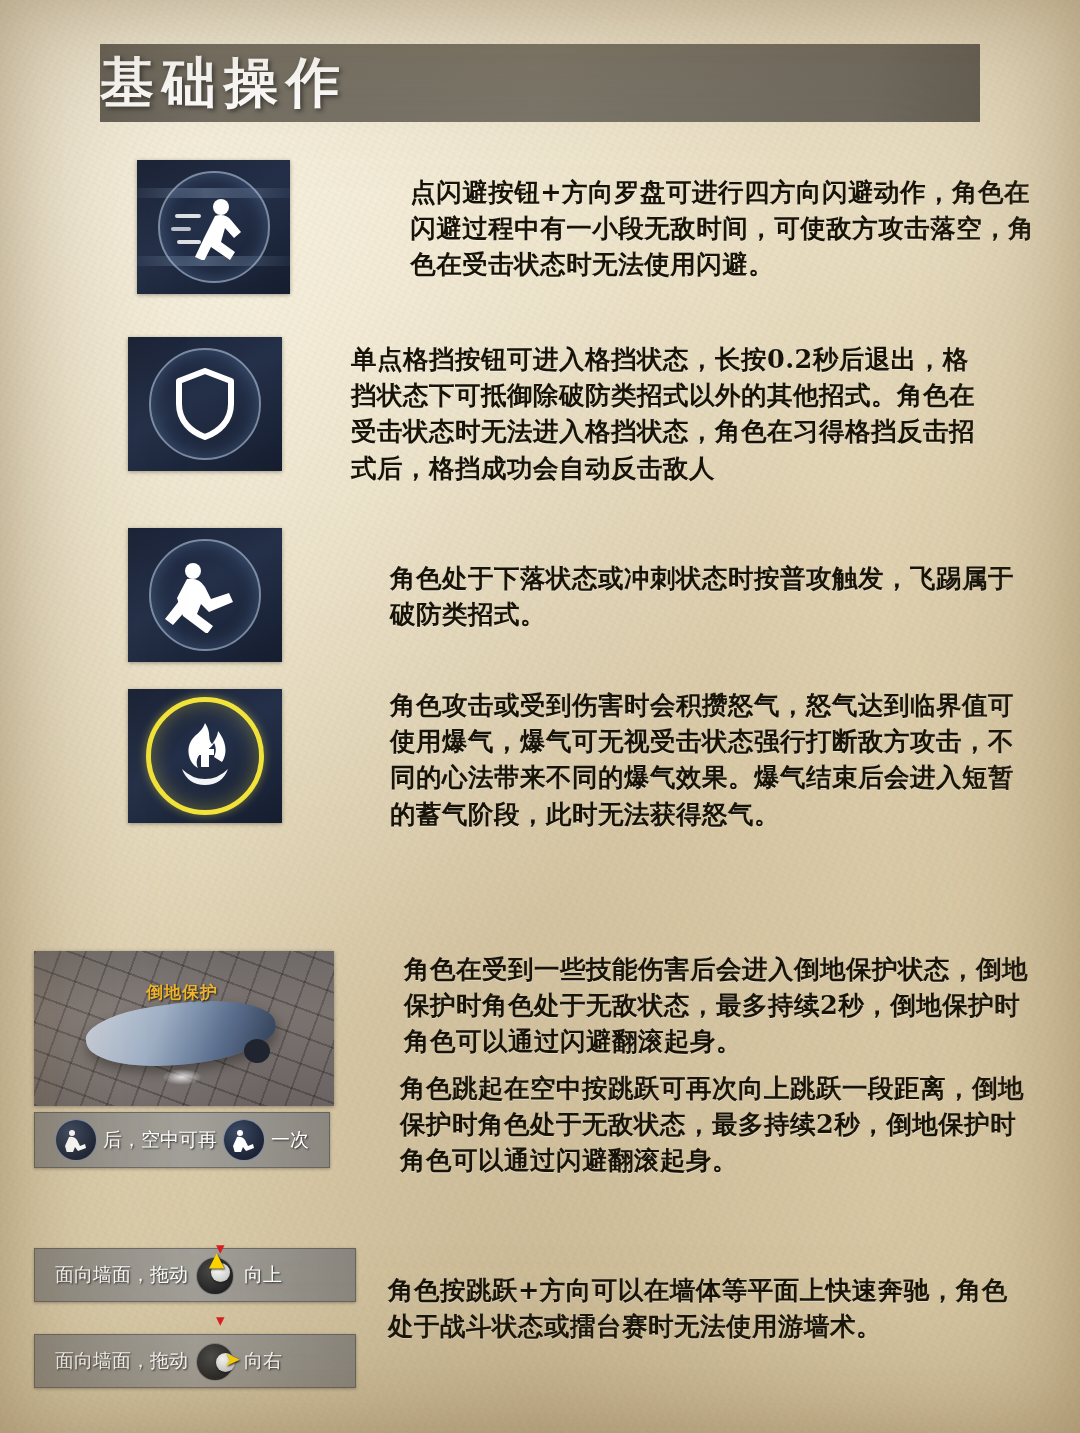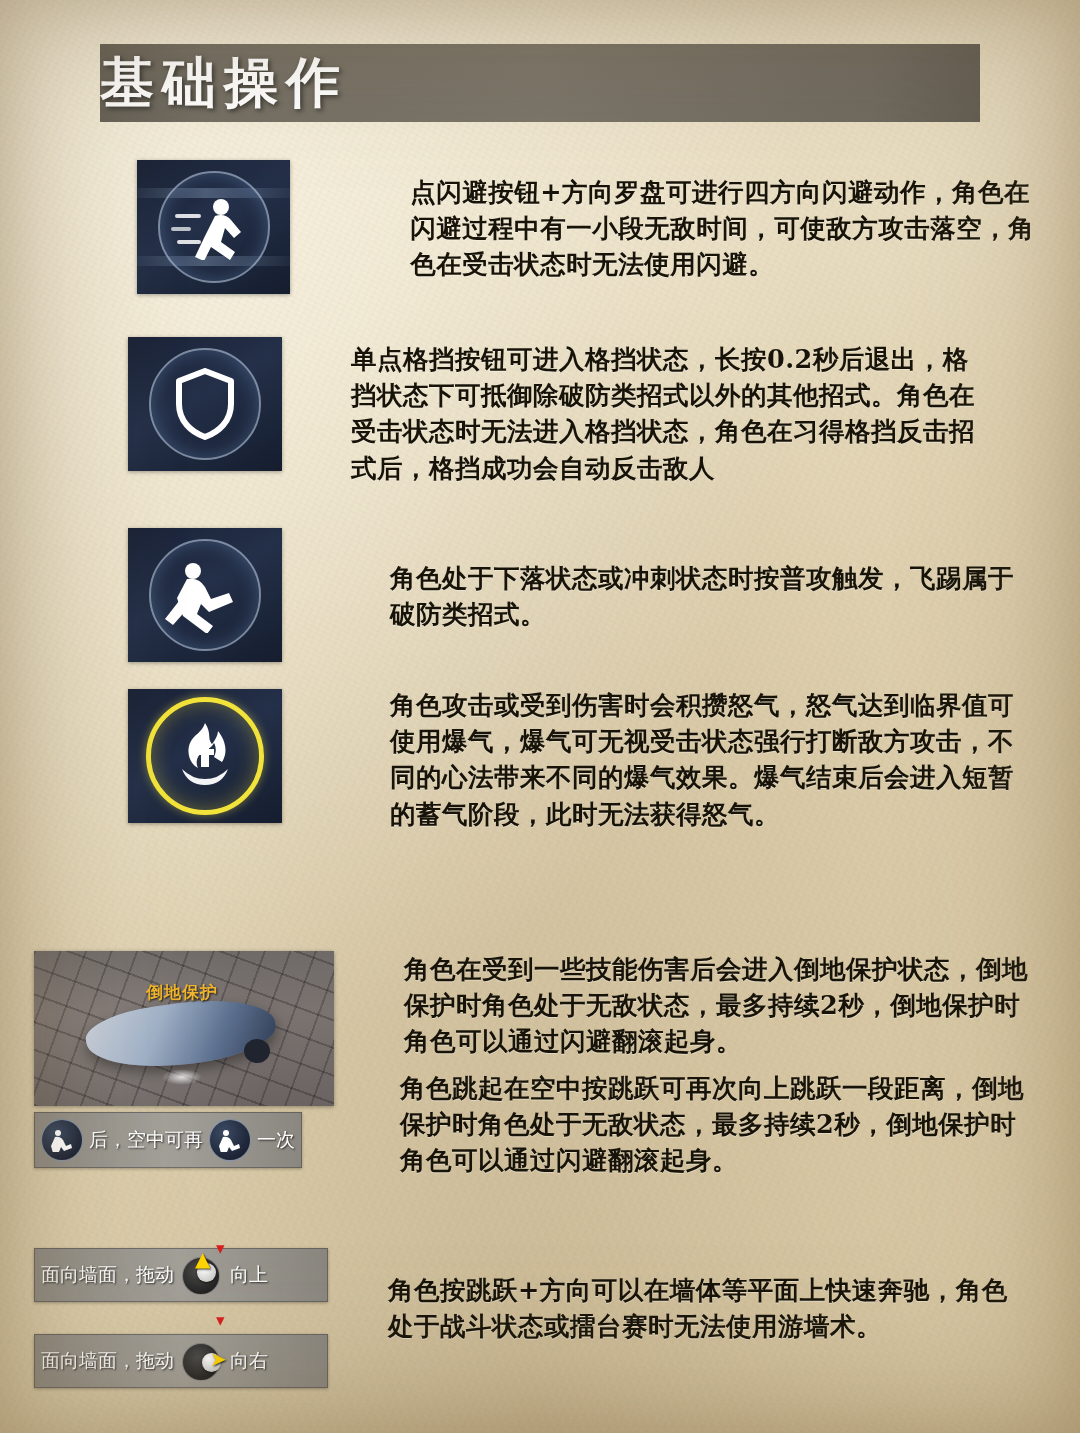--- a/index.html
+++ b/index.html
@@ -172,21 +172,21 @@
 
   
   .hintbar {
     display: flex;
     align-items: center;
     background: linear-gradient(90deg, rgba(120,120,120,.78) 0%, rgba(150,150,150,.80) 50%, rgba(118,118,118,.78) 100%);
     border: 1px solid rgba(70,70,70,.55);
     color: #ffffff;
     font-family: "DejaVu Sans", sans-serif;
     font-size: 19px;
-    padding: 6px 6px;
+    padding: 6px 20px;
     box-shadow: 0 1px 3px rgba(0,0,0,.3);
     gap: 6px;
   }
   .hintbar .label {
     text-shadow: 1px 1px 2px rgba(0,0,0,.75);
     white-space: nowrap;
   }
   .mini-icon {
     width: 40px;
     height: 40px;

